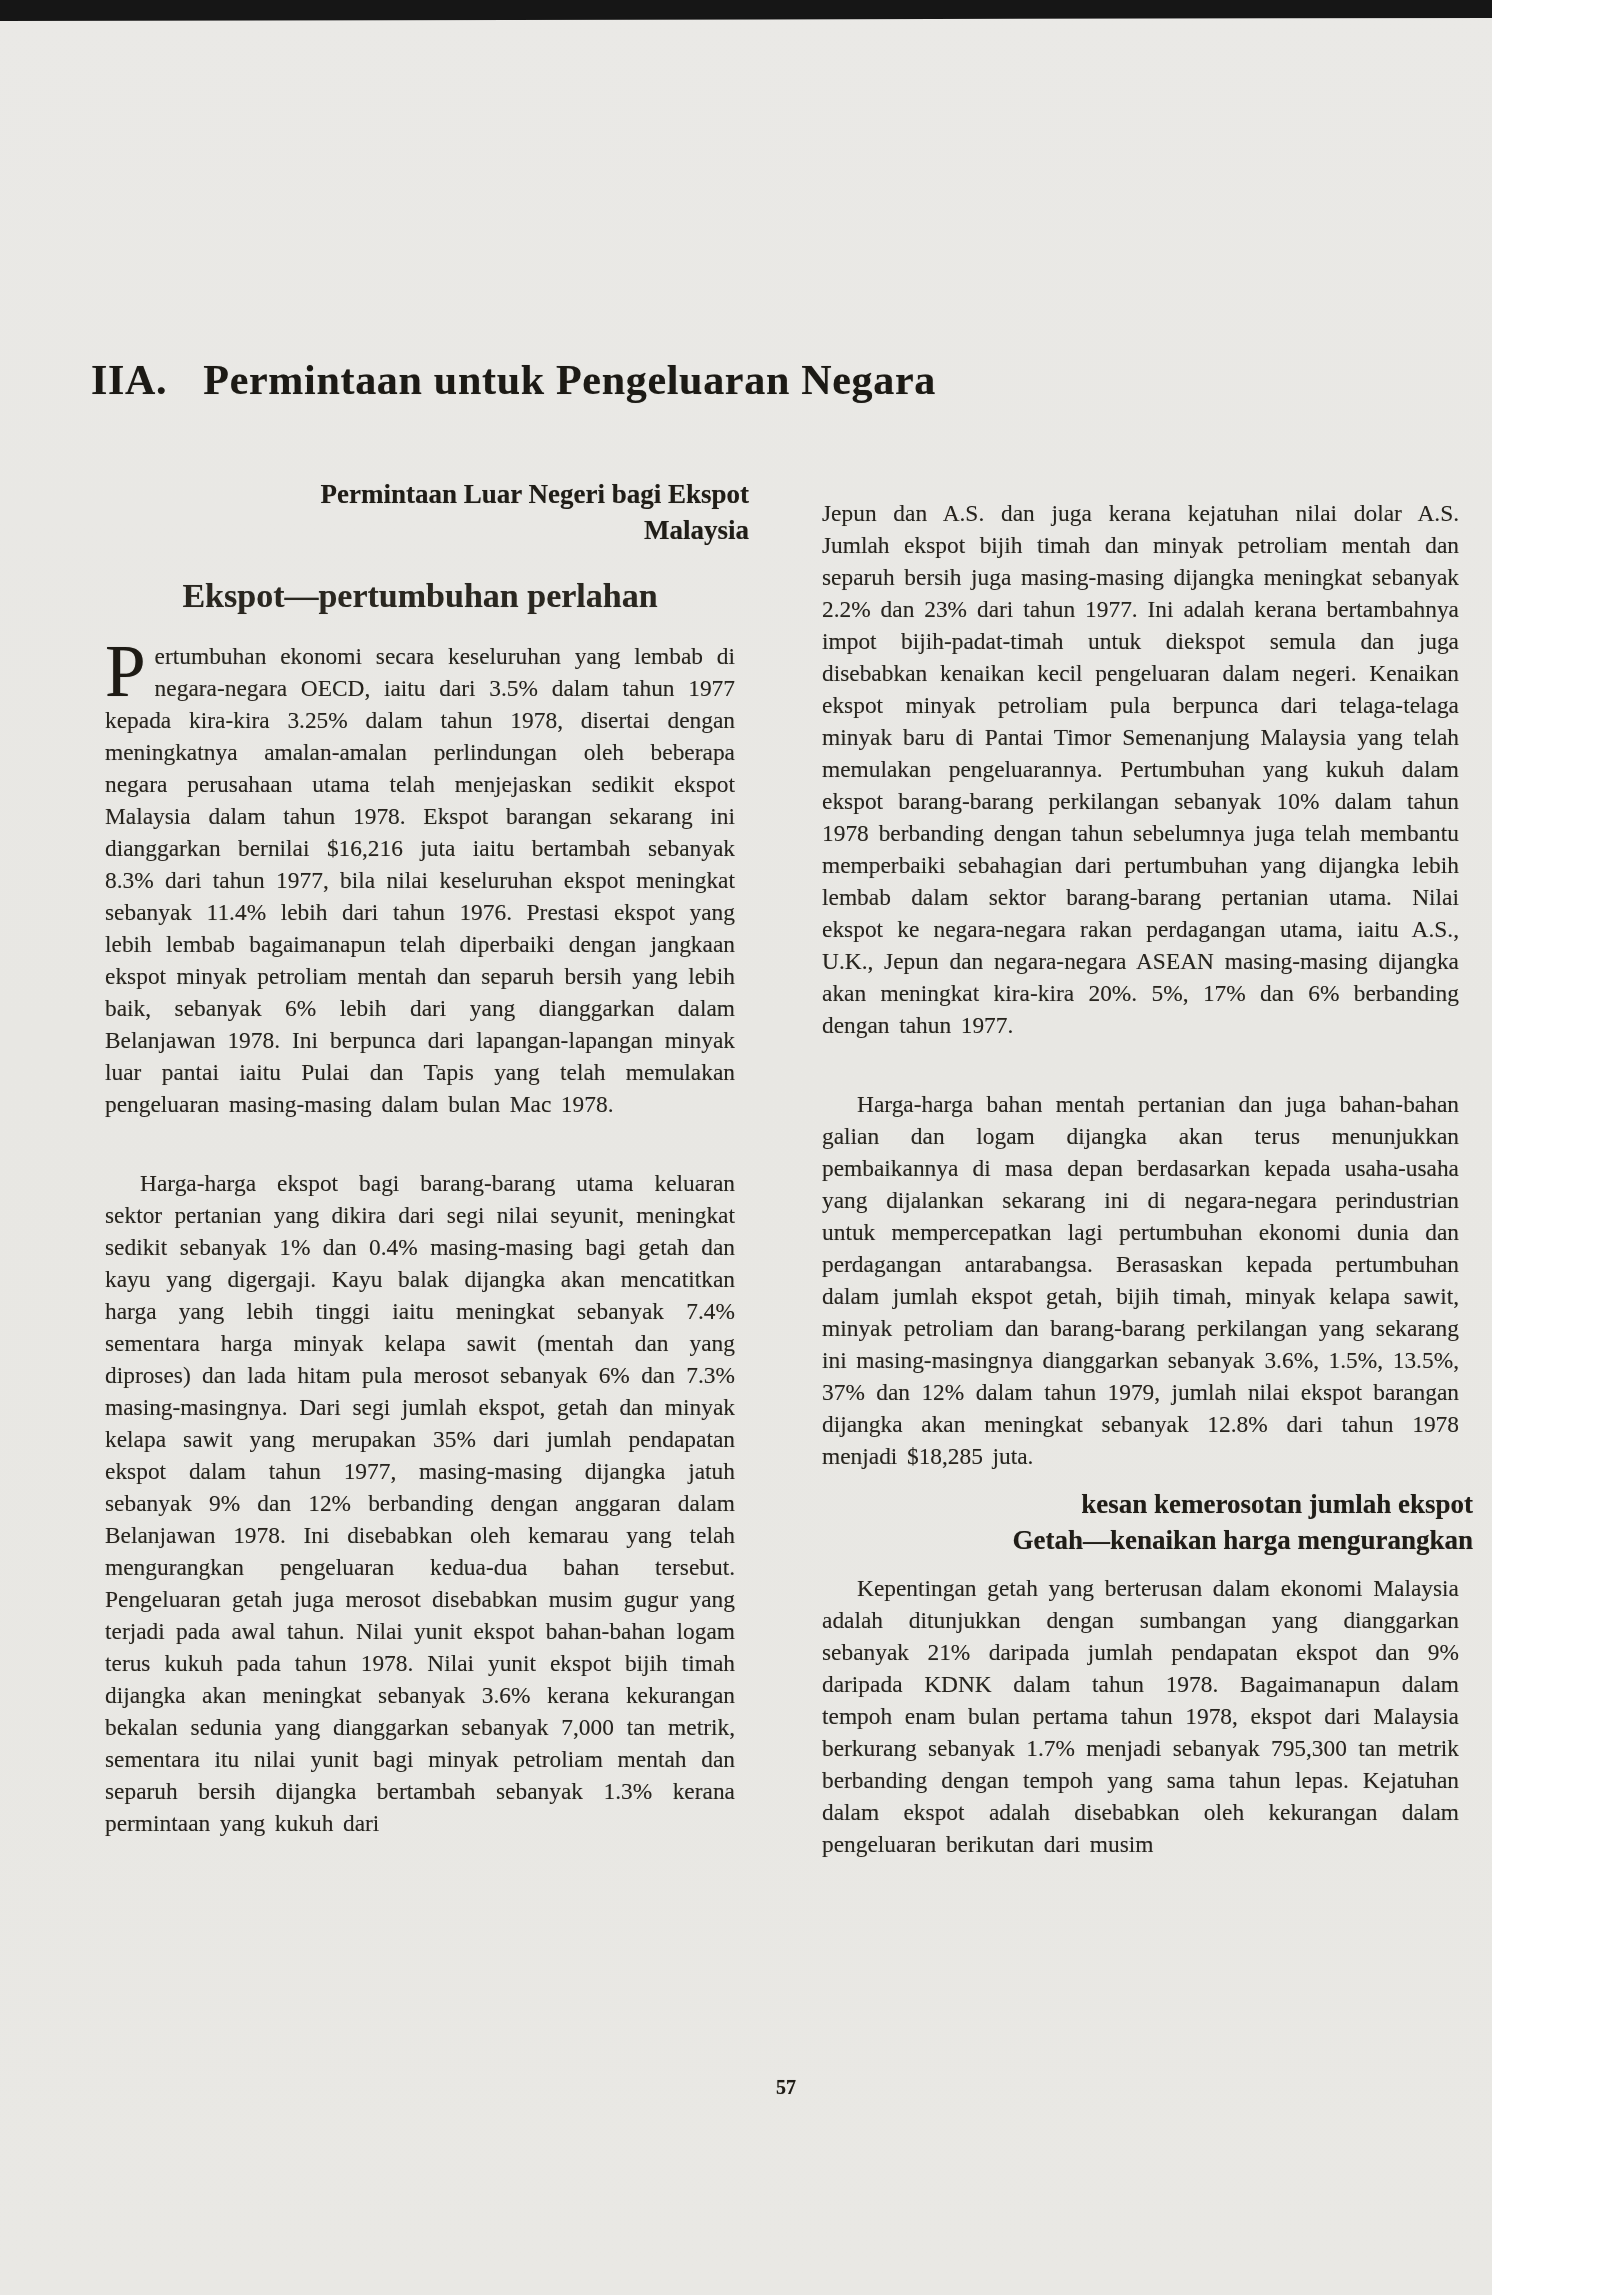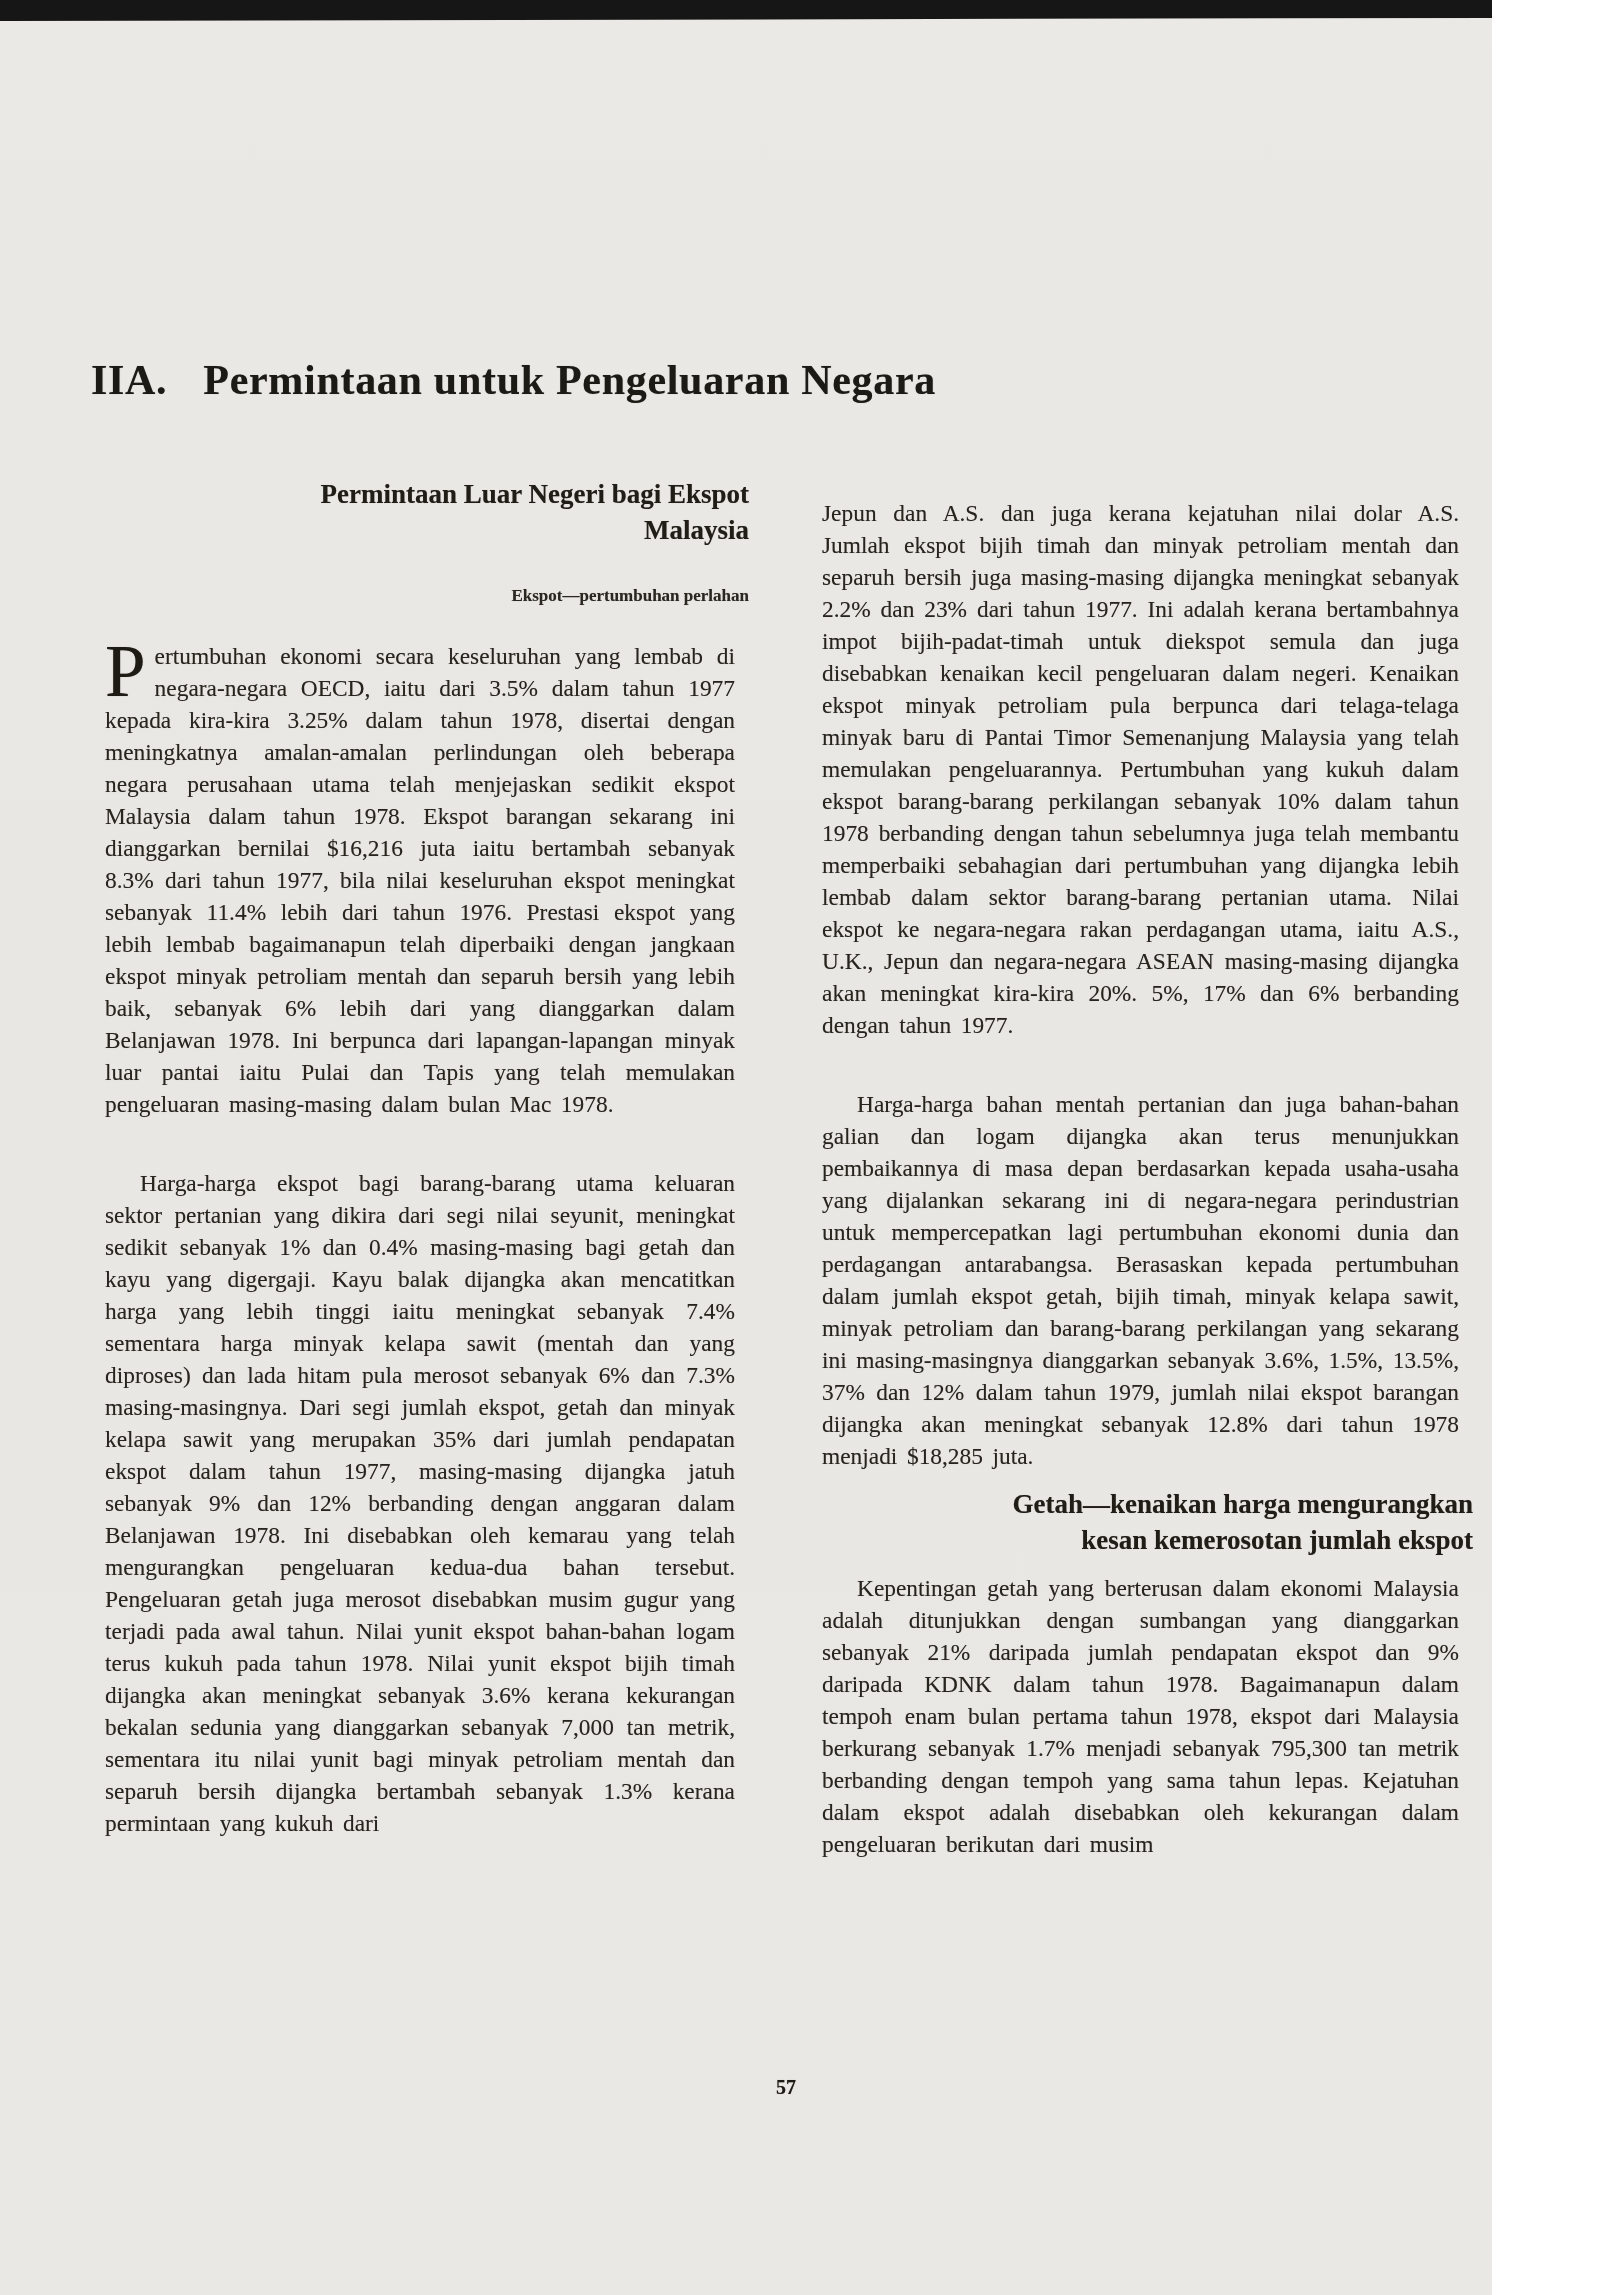--- a/index.html
+++ b/index.html
@@ -37,23 +37,23 @@
   h2.section-heading {
     margin: 0 0 0 0;
     font-size: 27px; line-height: 36px;
     font-weight: 700; color: #201d17;
     text-align: right;
     text-shadow: 0 0 0.7px rgba(20,18,12,0.4);
   }
   h2.section-heading .hline { display: block; }
   h3.subsection-heading {
     margin: 33px 0 0 0;
-    font-size: 17px; line-height: 30px;
+    font-size: 34px; line-height: 30px;
     font-weight: 700; color: #2a2720;
-    text-align: right;
+    text-align: center;
     text-shadow: 0 0 0.7px rgba(20,18,12,0.35);
   }
   p.body {
     margin: 14px;
     font-size: 23.4px; line-height: 32px;
     word-spacing: 0.16em;
     color: #27241e;
     text-shadow: 0 0 0.7px rgba(30,26,18,0.3);
   }
   .col-left p.first { margin-top: 29px; }
@@ -96,22 +96,22 @@
     <p class="body first">
       <span class="dropcap">P</span><span>ertumbuhan ekonomi secara keseluruhan yang lembab di negara-negara OECD, iaitu dari 3.5% dalam tahun 1977 kepada kira-kira 3.25% dalam tahun 1978, disertai dengan meningkatnya amalan-amalan perlindungan oleh beberapa negara perusahaan utama telah menjejaskan sedikit ekspot Malaysia dalam tahun 1978. Ekspot barangan sekarang ini dianggarkan bernilai $16,216 juta iaitu bertambah sebanyak 8.3% dari tahun 1977, bila nilai keseluruhan ekspot meningkat sebanyak 11.4% lebih dari tahun 1976. Prestasi ekspot yang lebih lembab bagaimanapun telah diperbaiki dengan jangkaan ekspot minyak petroliam mentah dan separuh bersih yang lebih baik, sebanyak 6% lebih dari yang dianggarkan dalam Belanjawan 1978. Ini berpunca dari lapangan-lapangan minyak luar pantai iaitu Pulai dan Tapis yang telah memulakan pengeluaran masing-masing dalam bulan Mac 1978.</span>
     </p>
     <p class="body gap indent">Harga-harga ekspot bagi barang-barang utama keluaran sektor pertanian yang dikira dari segi nilai seyunit, meningkat sedikit sebanyak 1% dan 0.4% masing-masing bagi getah dan kayu yang digergaji. Kayu balak dijangka akan mencatitkan harga yang lebih tinggi iaitu meningkat sebanyak 7.4% sementara harga minyak kelapa sawit (mentah dan yang diproses) dan lada hitam pula merosot sebanyak 6% dan 7.3% masing-masingnya. Dari segi jumlah ekspot, getah dan minyak kelapa sawit yang merupakan 35% dari jumlah pendapatan ekspot dalam tahun 1977, masing-masing dijangka jatuh sebanyak 9% dan 12% berbanding dengan anggaran dalam Belanjawan 1978. Ini disebabkan oleh kemarau yang telah mengurangkan pengeluaran kedua-dua bahan tersebut. Pengeluaran getah juga merosot disebabkan musim gugur yang terjadi pada awal tahun. Nilai yunit ekspot bahan-bahan logam terus kukuh pada tahun 1978. Nilai yunit ekspot bijih timah dijangka akan meningkat sebanyak 3.6% kerana kekurangan bekalan sedunia yang dianggarkan sebanyak 7,000 tan metrik, sementara itu nilai yunit bagi minyak petroliam mentah dan separuh bersih dijangka bertambah sebanyak 1.3% kerana permintaan yang kukuh dari</p>
   </div>
 
   <div class="col col-right">
     <p class="body">Jepun dan A.S. dan juga kerana kejatuhan nilai dolar A.S. Jumlah ekspot bijih timah dan minyak petroliam mentah dan separuh bersih juga masing-masing dijangka meningkat sebanyak 2.2% dan 23% dari tahun 1977. Ini adalah kerana bertambahnya impot bijih-padat-timah untuk diekspot semula dan juga disebabkan kenaikan kecil pengeluaran dalam negeri. Kenaikan ekspot minyak petroliam pula berpunca dari telaga-telaga minyak baru di Pantai Timor Semenanjung Malaysia yang telah memulakan pengeluarannya. Pertumbuhan yang kukuh dalam ekspot barang-barang perkilangan sebanyak 10% dalam tahun 1978 berbanding dengan tahun sebelumnya juga telah membantu memperbaiki sebahagian dari pertumbuhan yang dijangka lebih lembab dalam sektor barang-barang pertanian utama. Nilai ekspot ke negara-negara rakan perdagangan utama, iaitu A.S., U.K., Jepun dan negara-negara ASEAN masing-masing dijangka akan meningkat kira-kira 20%. 5%, 17% dan 6% berbanding dengan tahun 1977.</p>
     <p class="body gap indent">Harga-harga bahan mentah pertanian dan juga bahan-bahan galian dan logam dijangka akan terus menunjukkan pembaikannya di masa depan berdasarkan kepada usaha-usaha yang dijalankan sekarang ini di negara-negara perindustrian untuk mempercepatkan lagi pertumbuhan ekonomi dunia dan perdagangan antarabangsa. Berasaskan kepada pertumbuhan dalam jumlah ekspot getah, bijih timah, minyak kelapa sawit, minyak petroliam dan barang-barang perkilangan yang sekarang ini masing-masingnya dianggarkan sebanyak 3.6%, 1.5%, 13.5%, 37% dan 12% dalam tahun 1979, jumlah nilai ekspot barangan dijangka akan meningkat sebanyak 12.8% dari tahun 1978 menjadi $18,285 juta.</p>
     <h2 class="section-heading right-h2">
+      <span class="hline">kesan kemerosotan jumlah ekspot</span>
       <span class="hline">Getah—kenaikan harga mengurangkan</span>
-      <span class="hline">kesan kemerosotan jumlah ekspot</span>
     </h2>
     <p class="body right-last indent">Kepentingan getah yang berterusan dalam ekonomi Malaysia adalah ditunjukkan dengan sumbangan yang dianggarkan sebanyak 21% daripada jumlah pendapatan ekspot dan 9% daripada KDNK dalam tahun 1978. Bagaimanapun dalam tempoh enam bulan pertama tahun 1978, ekspot dari Malaysia berkurang sebanyak 1.7% menjadi sebanyak 795,300 tan metrik berbanding dengan tempoh yang sama tahun lepas. Kejatuhan dalam ekspot adalah disebabkan oleh kekurangan dalam pengeluaran berikutan dari musim</p>
   </div>
 
   <div class="page-number">57</div>
 
 </div>
 
 
 </body></html>

